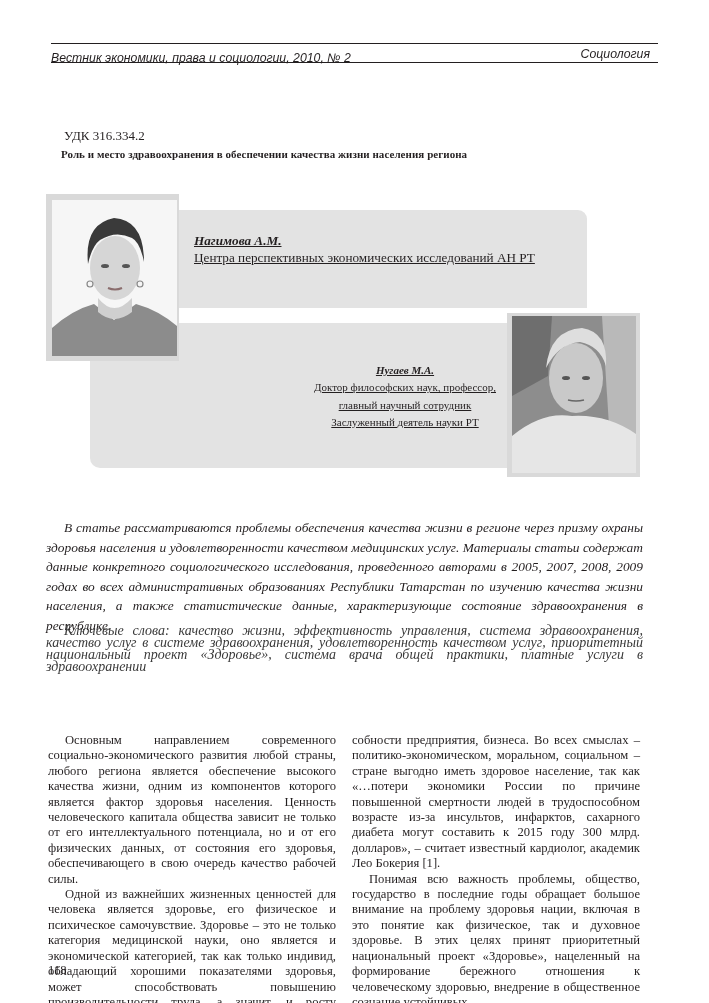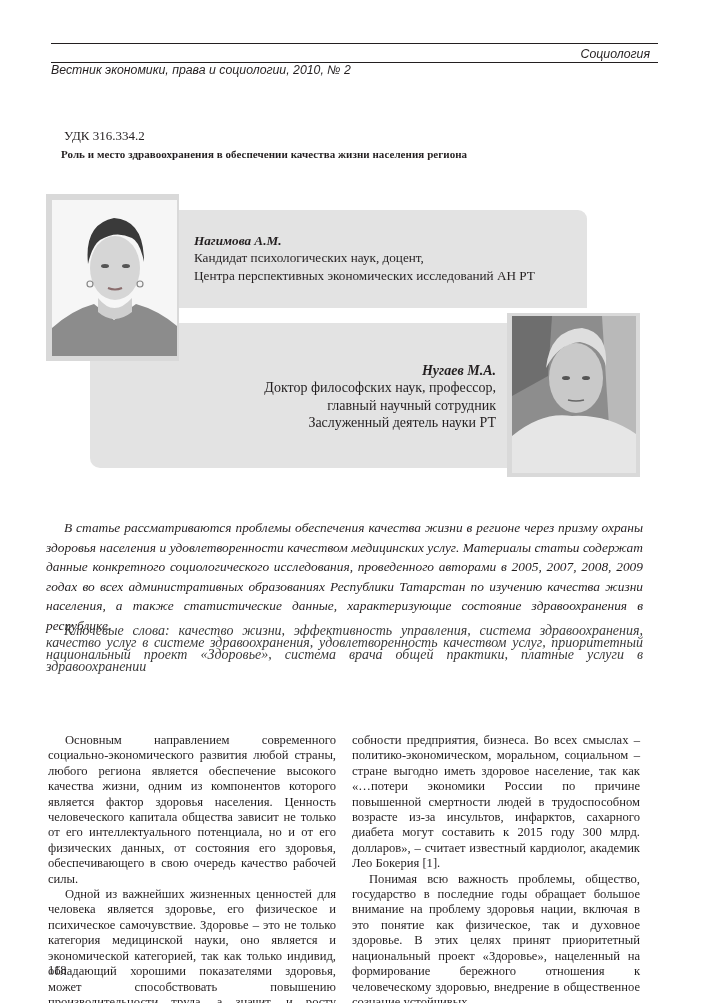--- a/index.html
+++ b/index.html
@@ -1,38 +1,38 @@
 <!DOCTYPE html>
 <html><head>
 <meta charset="utf-8">
 <style>
   html, body { margin: 0; padding: 0; background: #ffffff; }
   body { width: 709px; height: 1003px; position: relative; overflow: hidden; color: #231f20; }
   .header-rule-top { position: absolute; left: 51px; top: 43px; width: 607px; height: 1px; background: #231f20; }
   .header-rule-bottom { position: absolute; left: 51px; top: 62px; width: 607px; height: 1px; background: #231f20; }
   .running-head { position: absolute; left: 51px; top: 47px; width: 607px; height: 15px; font-family: "Liberation Sans", sans-serif; font-style: italic; font-size: 12.3px; line-height: 14px; }
-  .running-head .left { position: absolute; left: 0; top: 16px; }
+  .running-head .left { position: absolute; left: 0; top: 4px; }
   .running-head .right { position: absolute; right: 8px; top: 0; }
   .serif { font-family: "Liberation Serif", serif; }
   .udk { position: absolute; left: 64px; top: 128px; font-size: 13px; }
   .title { position: absolute; left: 61px; top: 148px; font-size: 11px; font-weight: bold; letter-spacing: 0.05px; white-space: nowrap; }
 
   .box1 { position: absolute; left: 162px; top: 210px; width: 425px; height: 98px; background: #e3e3e3; border-radius: 0 9px 0 0; }
   .box1-gap { position: absolute; left: 162px; top: 308px; width: 340px; height: 15px; background: #ffffff; }
   .box2 { position: absolute; left: 90px; top: 323px; width: 420px; height: 145px; background: #e3e3e3; border-radius: 0 0 0 10px; }
 
   .photo-frame { position: absolute; background: #d9d9d9; }
   .photo1-frame { left: 46px; top: 194px; width: 133px; height: 167px; }
   .photo1 { position: absolute; left: 52px; top: 200px; width: 125px; height: 156px; background: #f4f4f4; overflow: hidden; }
   .photo2-frame { left: 507px; top: 313px; width: 133px; height: 164px; }
   .photo2 { position: absolute; left: 512px; top: 316px; width: 124px; height: 157px; background: #9a9a9a; overflow: hidden; }
 
-  .author1 { position: absolute; left: 194px; top: 232px; font-size: 13.2px; line-height: 17.3px; }
+  .author1 { position: absolute; left: 194px; top: 232px; font-size: 13.2px; line-height: 17.3px; text-decoration: underline; }
   .author1 .name { font-weight: bold; font-style: italic; }
-  .author2 { position: absolute; right: 213px; top: 362px; font-size: 14px; line-height: 17.3px; text-align: right; }
+  .author2 { position: absolute; right: 213px; top: 362px; font-size: 11px; line-height: 17.3px; text-align: center; text-decoration: underline; }
   .author2 .name { font-weight: bold; font-style: italic; }
 
   .abstract { position: absolute; left: 46px; top: 490px; width: 597px; font-size: 13.4px; line-height: 19.5px; font-style: italic; text-align: justify; text-indent: 18px; margin-top: 28px; }
   .keywords { position: absolute; left: 46px; top: 625px; width: 597px; font-size: 14px; line-height: 12px; font-style: italic; text-align: justify; text-indent: 18px; color: #3a3a3a; }
 
   .col { position: absolute; top: 733px; width: 288px; font-size: 12.6px; line-height: 15.4px; text-align: justify; }
   .col p { margin: 0; text-indent: 17px; }
   .col-left { left: 48px; }
   .col-right { left: 352px; }
   .col-right p.cont { text-indent: 0; }
@@ -66,21 +66,20 @@
     <ellipse cx="53" cy="66" rx="4" ry="2" fill="#555"></ellipse>
     <ellipse cx="74" cy="66" rx="4" ry="2" fill="#555"></ellipse>
     <path d="M56 88 Q63 91 70 88" stroke="#8a6d6d" stroke-width="2" fill="none"></path>
     <circle cx="38" cy="84" r="3" fill="none" stroke="#888" stroke-width="1.2"></circle>
     <circle cx="88" cy="84" r="3" fill="none" stroke="#888" stroke-width="1.2"></circle>
   </svg>
 </div>
 
 <div class="author1 serif">
   <div class="name">Нагимова А.М.</div>
-  <div>Кандидат психологических наук, доцент,</div>
   <div>Центра перспективных экономических исследований АН РТ</div>
 </div>
 
 <div class="photo-frame photo2-frame"></div>
 <div class="photo2">
   <svg width="124" height="157" viewBox="0 0 124 157">
     <rect width="124" height="157" fill="#8d8d8d"></rect>
     <path d="M0 0 L40 0 L36 60 L0 80 Z" fill="#6e6e6e"></path>
     <path d="M90 0 L124 0 L124 157 L100 157 Z" fill="#b9b9b9"></path>
     <path d="M0 157 L0 120 Q30 95 60 100 Q95 98 124 118 L124 157 Z" fill="#e6e6e6"></path>

